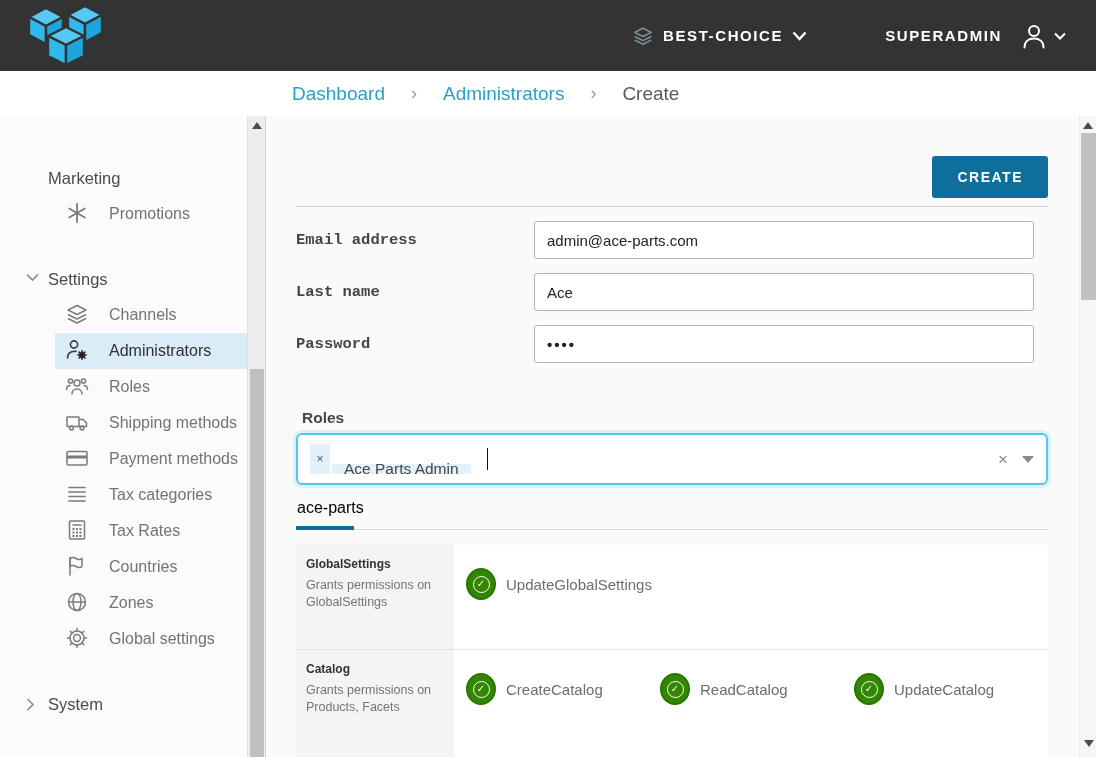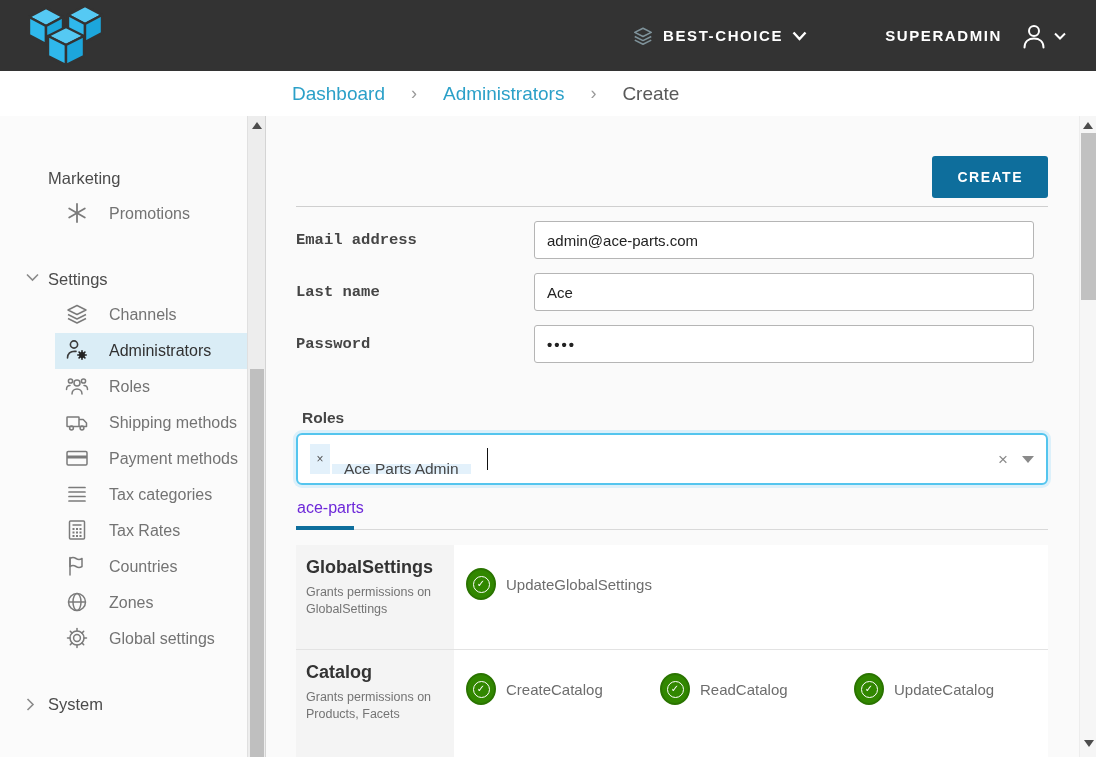--- a/index.html
+++ b/index.html
@@ -103,28 +103,28 @@
   .chip-label { background:#e3f1fb; color:#464646; font-size:15.5px; display:flex; align-items:center; padding:0 12px;margin-top:20px; }
   .text-caret { width:1px; height:22px; background:#111; margin-left:16px; }
   .select-controls { margin-left:auto; display:flex; align-items:center; gap:14px; }
   .clear-x { color:#8a8a8a; font-size:17px; cursor:pointer; line-height:1; }
   .caret-down {
     width:0; height:0; border-left:6px solid transparent; border-right:6px solid transparent;
     border-top:7px solid #8a8a8a; cursor:pointer;
   }
 
   .tab-row { margin-top:14px; }
-  .tab { display:inline-block; font-size:16px; color:#6d28d9; padding:0 4px 8px 1px; cursor:pointer; }
+  .tab { display:inline-block; font-size:16px; color:#000000; padding:0 4px 8px 1px; cursor:pointer; }
   .tab-underline { height:4px; background:#0e6e9c; width:58px; position:relative; top:1px; }
   .tab-baseline { border-bottom:1px solid #d9d9d9; }
 
   .perm-table { margin-top:15px; }
   .perm-row { display:flex; border-bottom:1px solid #e3e3e3; background:#fff; }
   .perm-left { width:158px; flex:none; background:#f4f4f4; padding:12px 10px 12px 10px; }
-  .perm-name { font-size:18px; font-weight:bold; color:#333; margin-bottom:6px; }
+  .perm-name { font-size:12px; font-weight:bold; color:#333; margin-bottom:6px; }
   .perm-desc { font-size:12.5px; color:#747474; line-height:1.35; }
   .perm-cells { flex:1; display:grid; grid-template-columns:1fr 1fr 1fr; padding:22px 0 22px 12px; align-content:start; }
   .perm-item { display:flex; align-items:center; gap:10px; height:34px; }
   .toggle {
     width:30px; height:32px; border-radius:50%; background:#318700; border:2px solid #2a7400;
     display:flex; align-items:center; justify-content:center; cursor:pointer; flex:none;
   }
   .toggle-inner {
     width:17px; height:17px; border-radius:50%; border:1.5px solid #fff;
     display:flex; align-items:center; justify-content:center;

